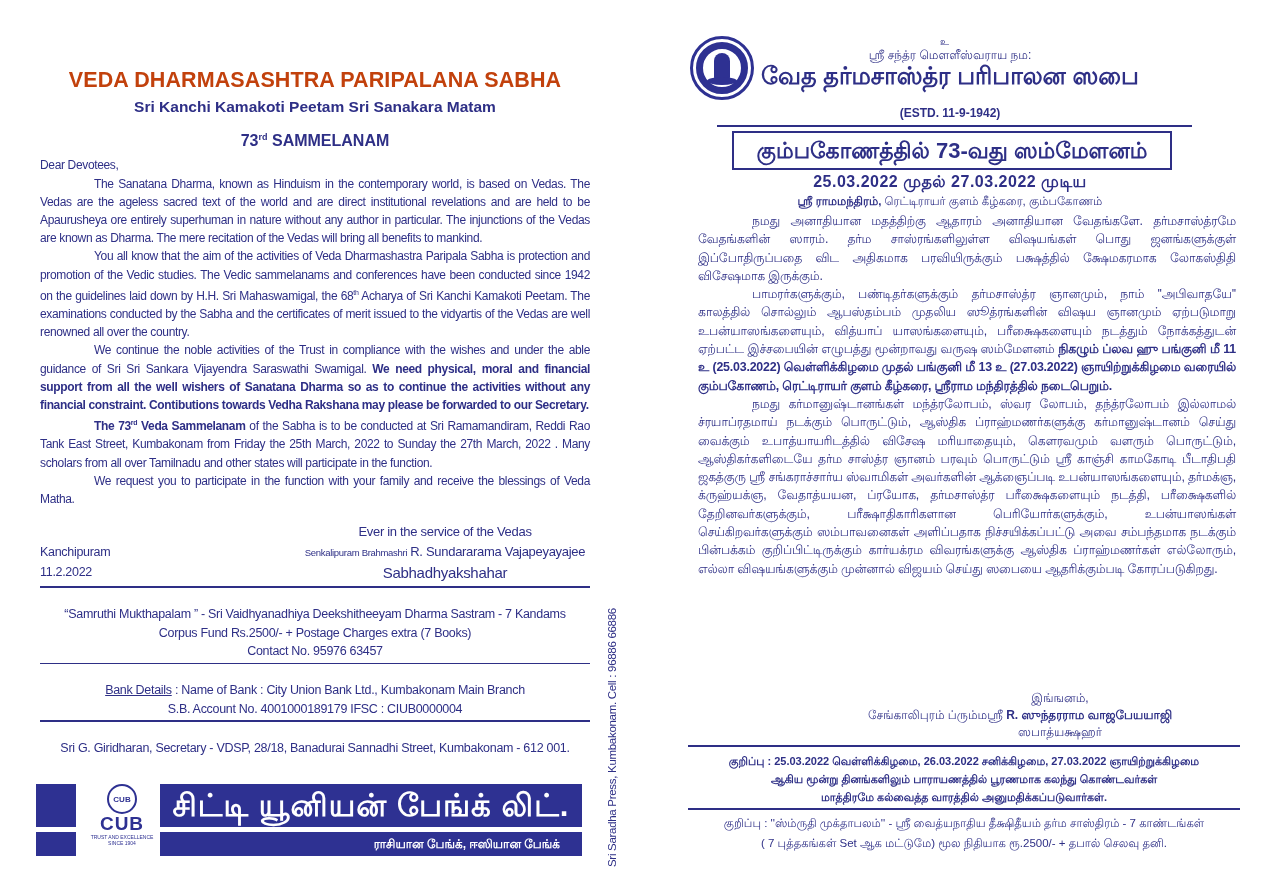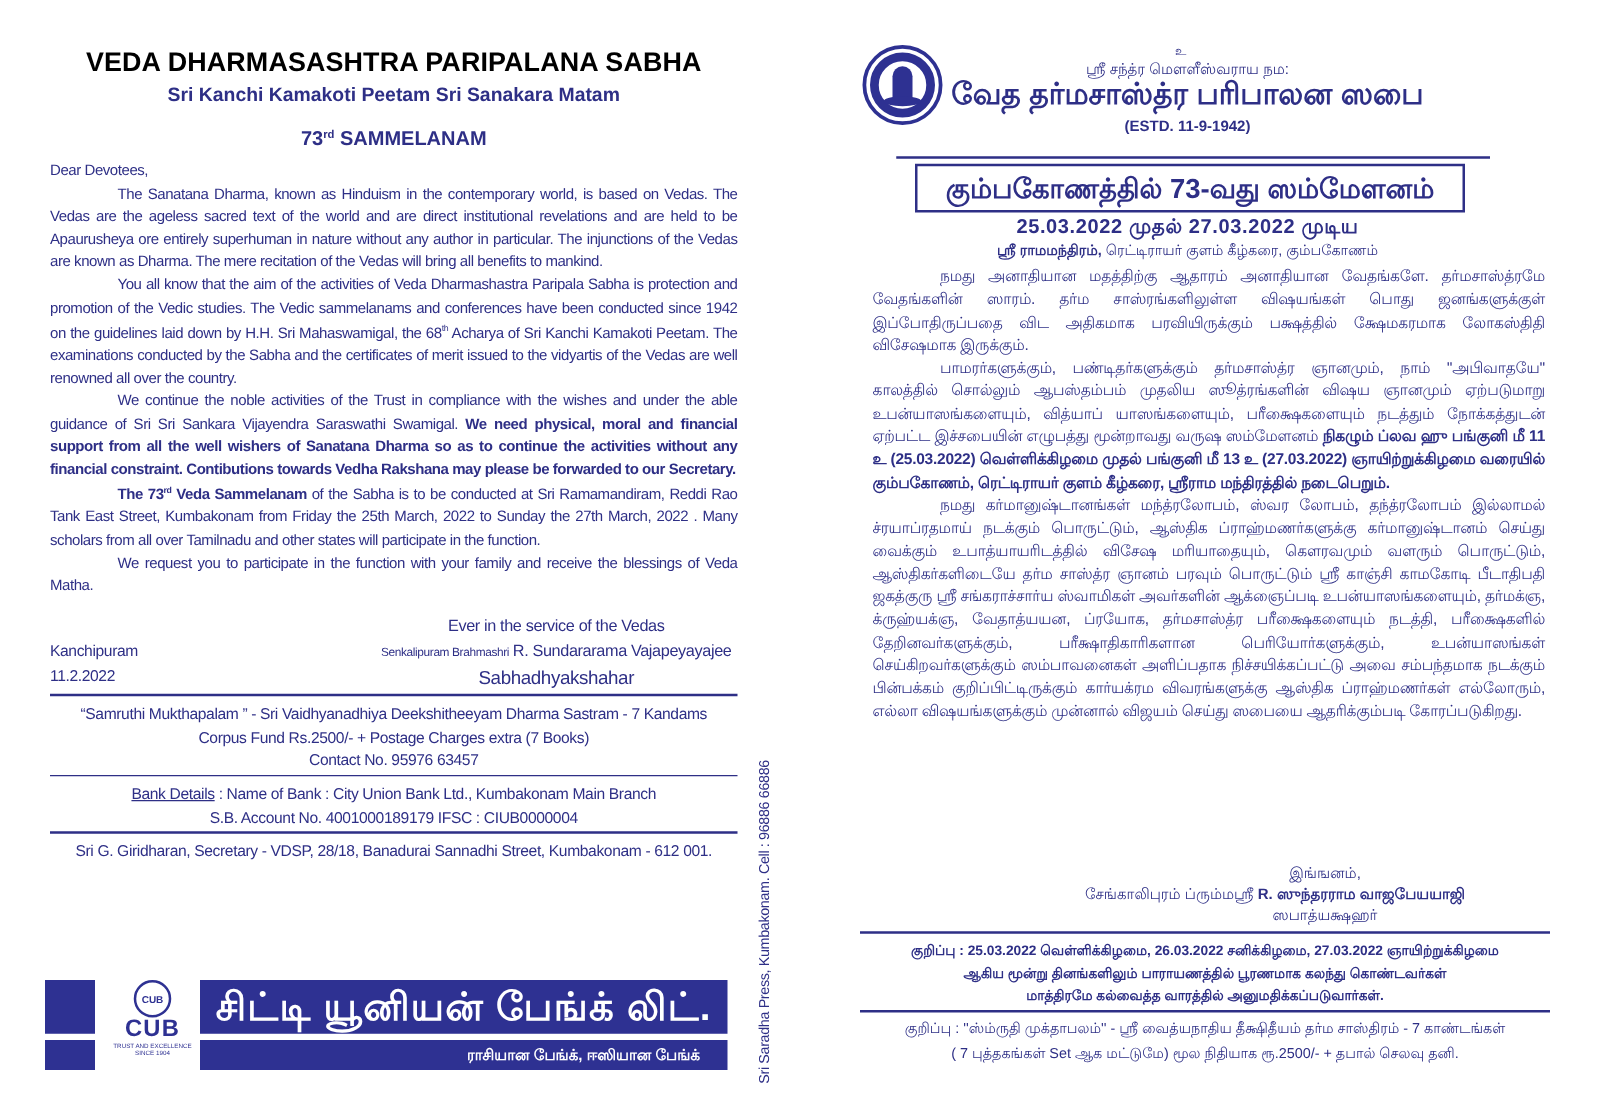--- a/index.html
+++ b/index.html
@@ -1,40 +1,40 @@
 <!DOCTYPE html>
 <html><head>
 <meta charset="utf-8">
 <style>
   * { box-sizing: border-box; margin: 0; padding: 0; }
   html, body { width: 1280px; height: 896px; background: #ffffff; overflow: hidden; }
   body { position: relative; color: #2e2f86; font-family: "Liberation Sans", sans-serif; }
 
   
   .left { position: absolute; left: 40px; top: 36px; width: 550px; }
-  .l-title { text-align: center; font-weight: bold; font-size: 21.5px; letter-spacing: 0.1px; color: #000000; line-height: 28px; }
+  .l-title { text-align: center; font-weight: bold; font-size: 21.5px; letter-spacing: 0.1px; color: #c2410c; line-height: 28px; margin-top: 30px; }
   .l-sub { text-align: center; font-weight: bold; font-size: 15.5px; color: #2e2f86; line-height: 22px; margin-top: 2px; }
   .l-addr { text-align: center; font-size: 16px; color: #2e2f86; line-height: 22px; }
   .l-samm { text-align: center; font-weight: bold; font-size: 16px; color: #2e2f86; margin-top: 8px; line-height: 22px; }
   .l-samm sup { font-size: 9px; }
   .l-body { font-family: "Liberation Sans Narrow", "Liberation Sans", sans-serif; font-size: 12px; line-height: 18.2px; color: #2e2f86; margin-top: 4px; text-align: justify; letter-spacing: -0.35px; }
   .l-body p { text-indent: 0; }
   .l-body .ind { text-indent: 54px; }
   .l-body b { font-weight: bold; }
   .l-body sup { font-size: 7px; }
 
   .l-sign { position: relative; height: 64px; margin-top: 14px; font-family: "Liberation Sans", sans-serif; font-size: 12px; letter-spacing: -0.3px; }
   .l-place { position: absolute; left: 0; top: 20px; line-height: 20px; font-size: 12.5px; }
   .l-serv { position: absolute; right: 0; top: 0; width: 290px; text-align: center; line-height: 20px; }
   .l-serv .small { font-size: 9.5px; }
   .l-serv .big { font-size: 13px; }
   .l-serv .desig { font-size: 15px; }
   .l-rule { height: 2px; background: #2e2f86; }
   .l-rule.thin { height: 1.5px; }
-  .l-box { text-align: center; font-size: 12.5px; line-height: 18.5px; padding: 5px 0 2px; letter-spacing: -0.3px; }
+  .l-box { text-align: center; font-size: 12.5px; line-height: 18.5px; padding: 17px 0 2px; letter-spacing: -0.3px; }
   .l-box u { text-decoration: underline; }
 
   .bank-banner { position: absolute; left: 30px; top: 781px; width: 552px; height: 76px; }
   .bb-left-top { position: absolute; left: 6px; top: 3px; width: 40px; height: 43px; background: #2e3192; }
   .bb-left-bot { position: absolute; left: 6px; top: 51px; width: 40px; height: 24px; background: #2e3192; }
   .bb-logo { position: absolute; left: 54px; top: 3px; width: 76px; height: 72px; text-align: center; color: #2e3192; }
   .bb-logo .emblem { width: 30px; height: 30px; border: 2px solid #2e3192; border-radius: 50%; margin: 0 auto; display:flex; align-items:center; justify-content:center; font-size: 8px; font-weight: bold; }
   .bb-logo .cub { font-size: 19px; font-weight: bold; letter-spacing: 1px; line-height: 20px; }
   .bb-logo .tag { font-size: 5px; line-height: 6px; }
   .bb-main { position: absolute; left: 130px; top: 3px; right: 0; height: 43px; background: #2e3192; color: #fff; font-weight: bold; font-size: 31px; text-align: center; line-height: 43px; letter-spacing: 1px; }
@@ -42,21 +42,21 @@
 
   .vert { position: absolute; left: 606px; top: 867px; transform-origin: left top; transform: rotate(-90deg); width: 300px; font-size: 11.5px; color: #2e2f86; white-space: nowrap; letter-spacing: -0.3px; }
   .seal { position: absolute; left: 690px; top: 36px; width: 64px; height: 64px; border-radius: 50%; border: 3px solid #2e3192; background: #fff; }
   .seal .ring { position: absolute; inset: 3px; border-radius: 50%; border: 7px solid #2e3192; }
   .seal .fig { position: absolute; left: 21px; top: 14px; width: 16px; height: 28px; background: #2e3192; border-radius: 8px 8px 4px 4px; }
   .seal .base { position: absolute; left: 14px; top: 38px; width: 30px; height: 8px; background: #2e3192; border-radius: 50%; }
 
   .r-u { position: absolute; left: 940px; top: 36px; font-size: 10px; color: #2e2f86; }
   .r-invoc { position: absolute; left: 760px; top: 48px; width: 380px; text-align: center; font-size: 12px; color: #2e2f86; }
   .r-title { position: absolute; left: 760px; top: 62px; width: 380px; text-align: center; font-size: 24px; font-weight: bold; color: #2e2f86; }
-  .r-estd { position: absolute; left: 760px; top: 94px; width: 380px; text-align: center; font-size: 12px; font-weight: bold; color: #2e2f86; }
+  .r-estd { position: absolute; left: 760px; top: 106px; width: 380px; text-align: center; font-size: 12px; font-weight: bold; color: #2e2f86; }
   .r-hr1 { position: absolute; left: 717px; top: 125px; width: 475px; height: 1.5px; background: #2e2f86; }
   .r-boxtitle { position: absolute; left: 732px; top: 131px; width: 440px; height: 39px; border: 2px solid #2e2f86; text-align: center; font-size: 22px; font-weight: bold; line-height: 35px; color: #2e2f86; }
   .r-dates { position: absolute; left: 700px; top: 172px; width: 500px; text-align: center; font-size: 16px; font-weight: bold; color: #2e2f86; line-height: 20px; letter-spacing: 0.5px; }
   .r-venue { position: absolute; left: 700px; top: 192px; width: 500px; text-align: center; font-size: 11.5px; color: #2e2f86; line-height: 18px; }
   .r-venue b { font-weight: bold; }
 
   .r-body { position: absolute; left: 698px; top: 212px; width: 538px; font-size: 12.4px; line-height: 18.3px; color: #2e2f86; text-align: justify; letter-spacing: -0.2px; }
   .r-body .ind { text-indent: 54px; }
   .r-body b { font-weight: bold; }
 

